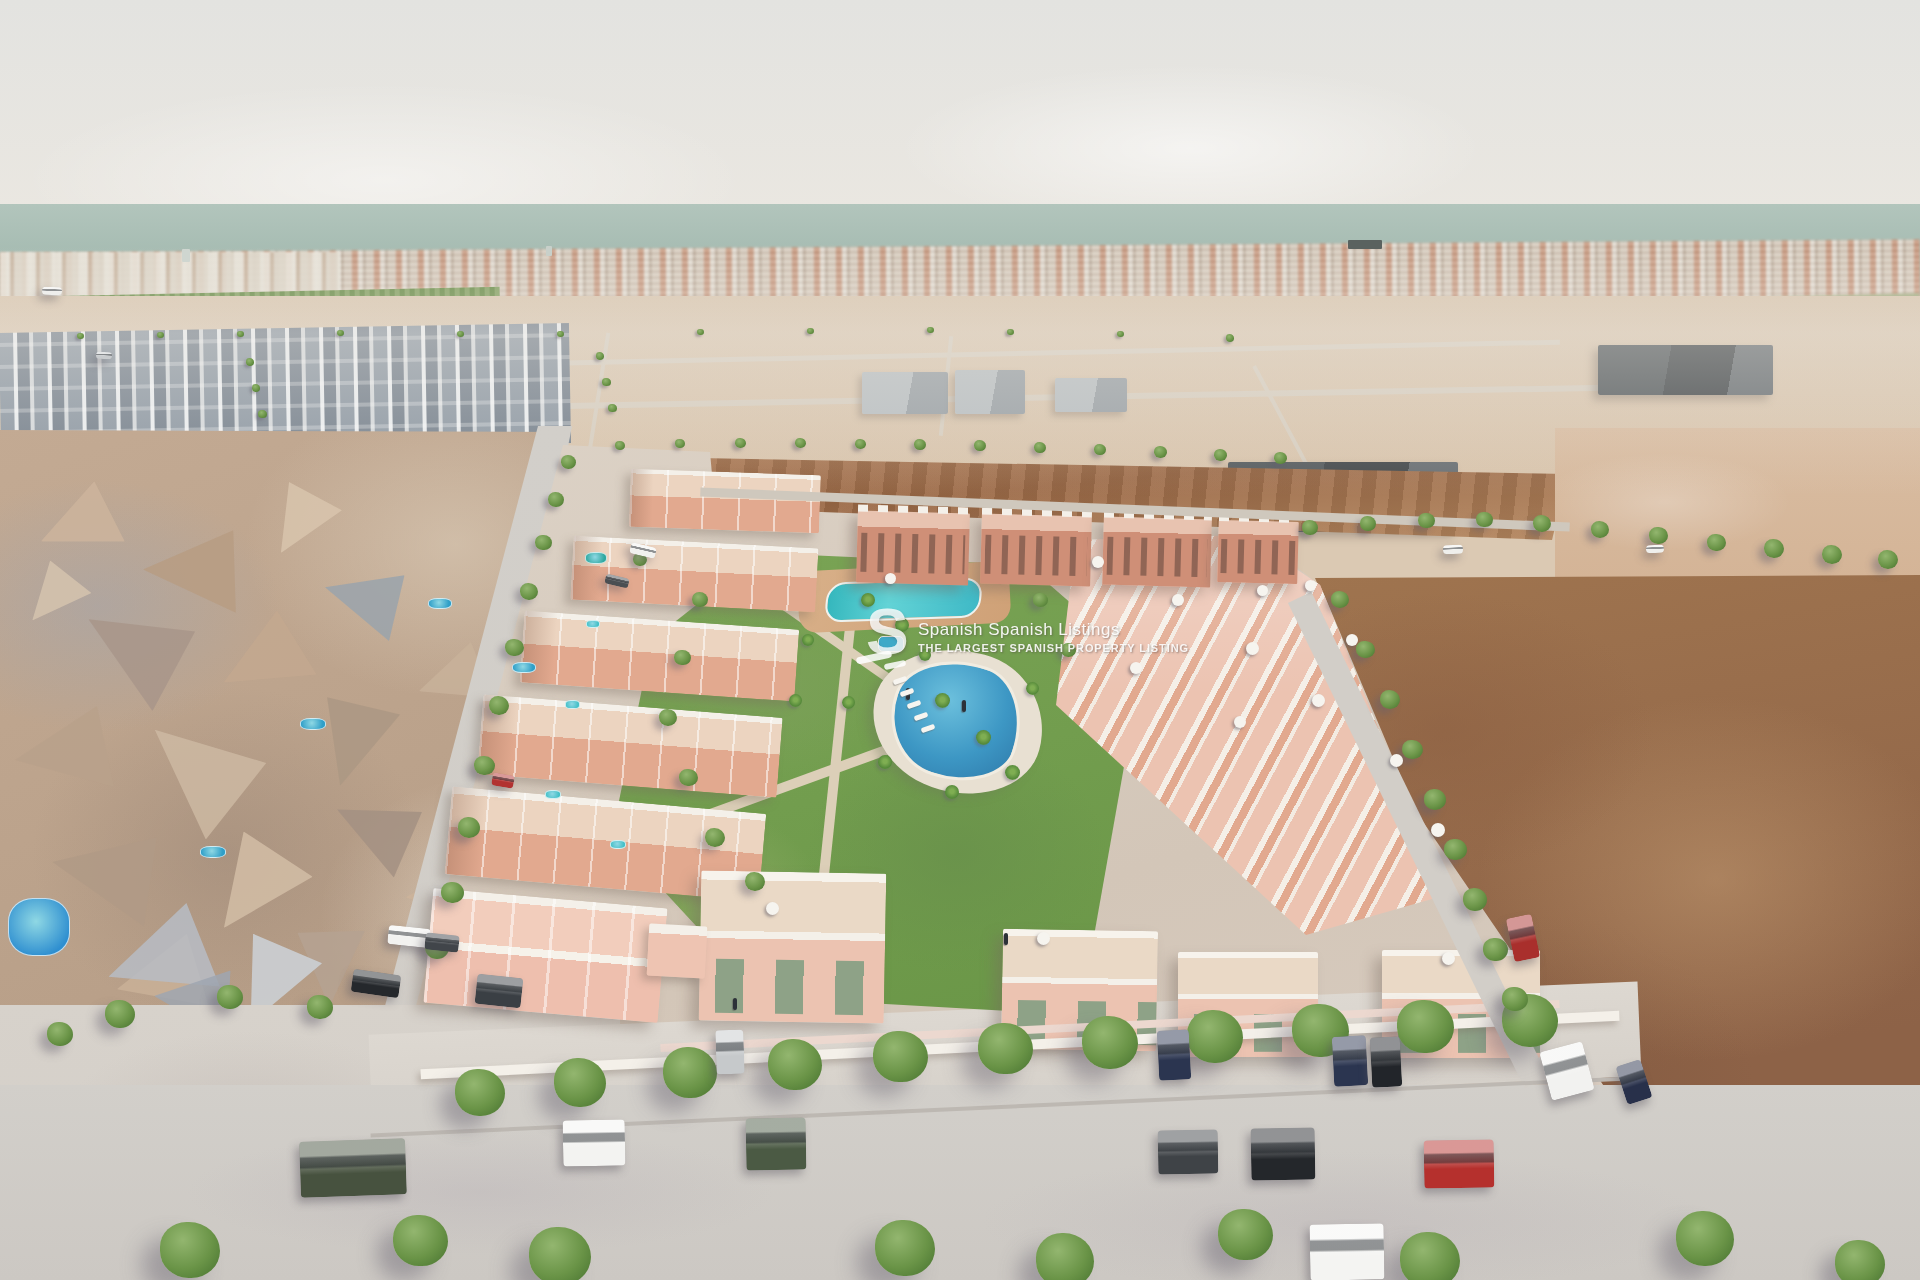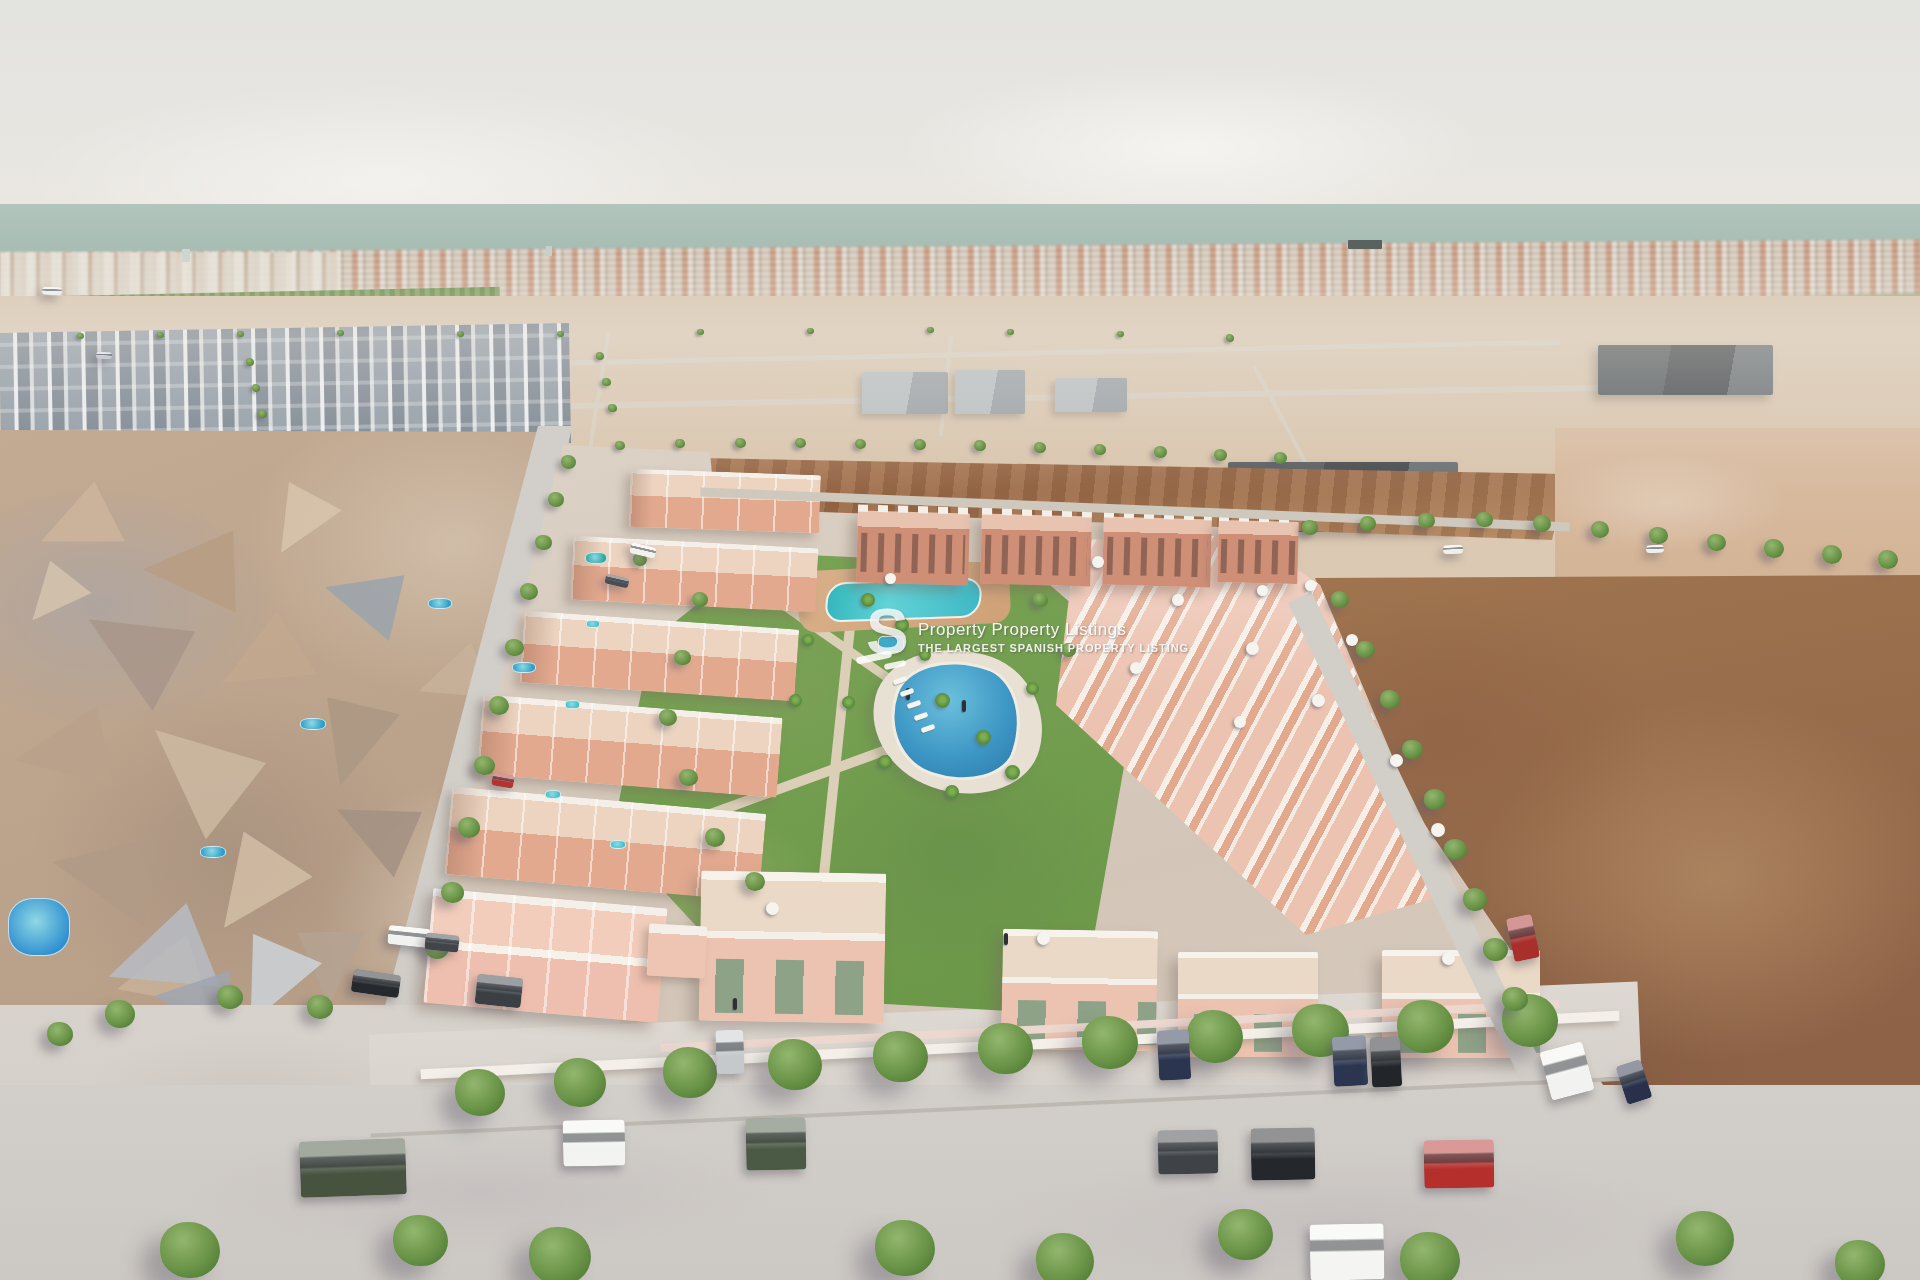--- a/index.html
+++ b/index.html
@@ -465,16 +465,16 @@
       <div class="lounger" style="left: 900px; top: 690px;"></div>
       <div class="lounger" style="left: 907px; top: 702px;"></div>
       <div class="lounger" style="left: 914px; top: 714px;"></div>
       <div class="lounger" style="left: 921px; top: 726px;"></div>
     </div>
 
   <div id="watermark">
     <span id="wm-logo">S</span>
     <div id="wm-wave1" class="wm-wave"></div>
     <div id="wm-wave2" class="wm-wave"></div>
-    <span id="wm-title">Property Property Listings</span>
+    <span id="wm-title">Spanish Spanish Listings</span>
     <span id="wm-subtitle">THE LARGEST SPANISH PROPERTY LISTING</span>
   </div>
 </div>
 
 </body></html>

